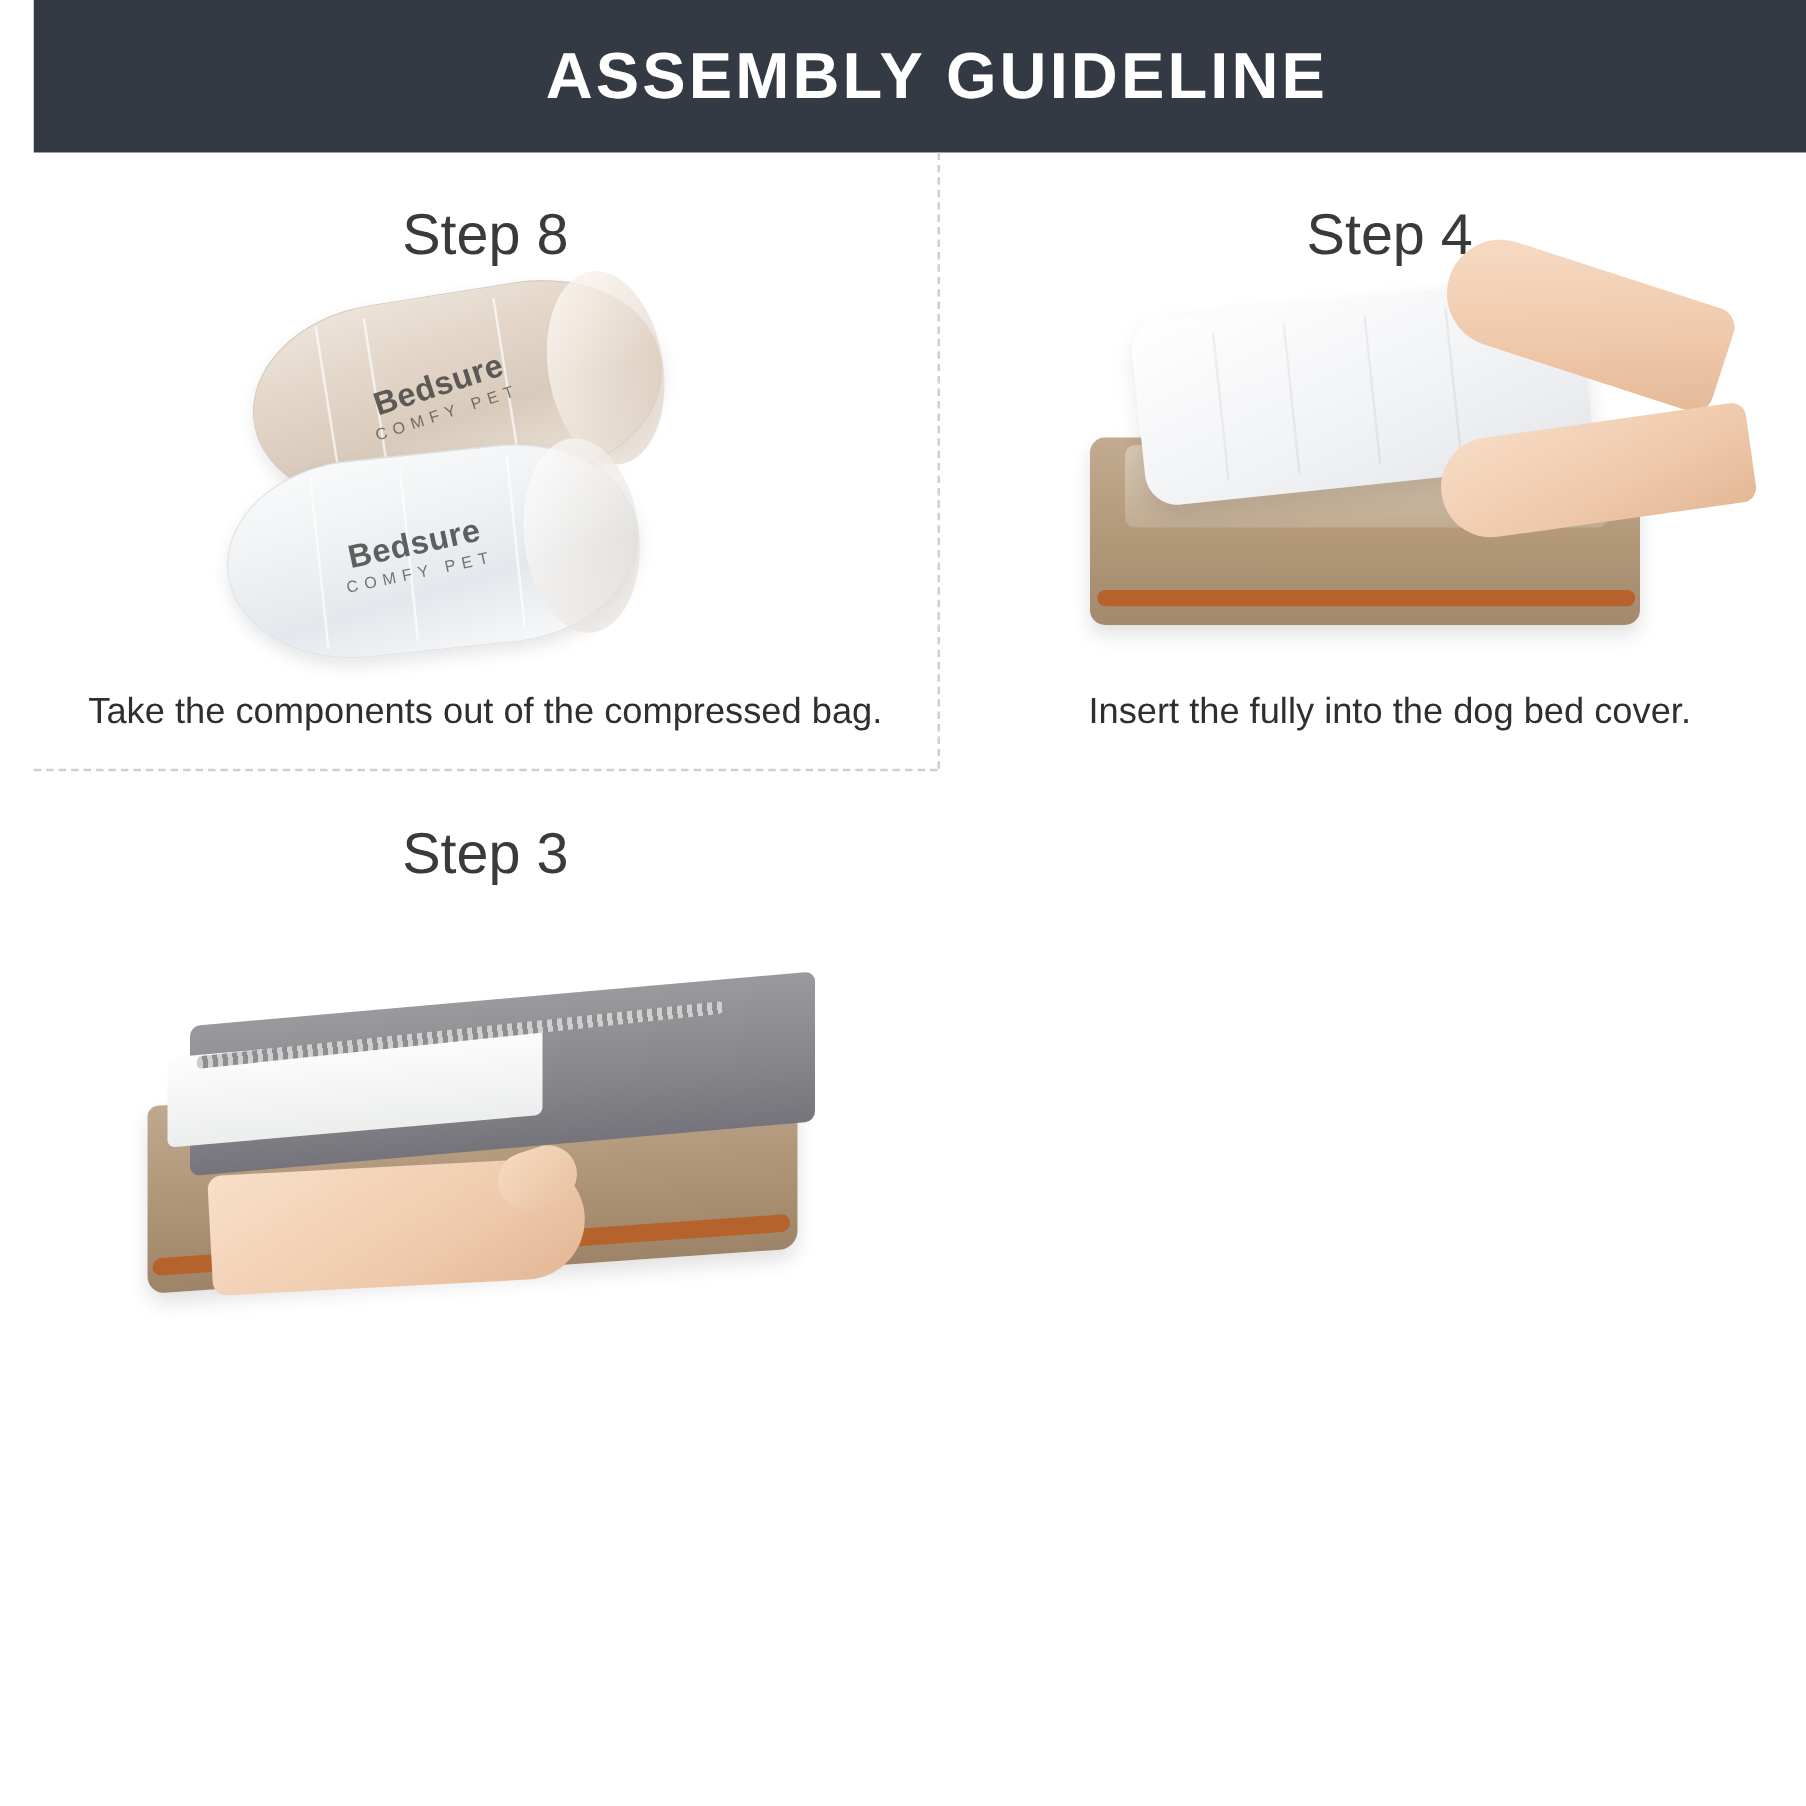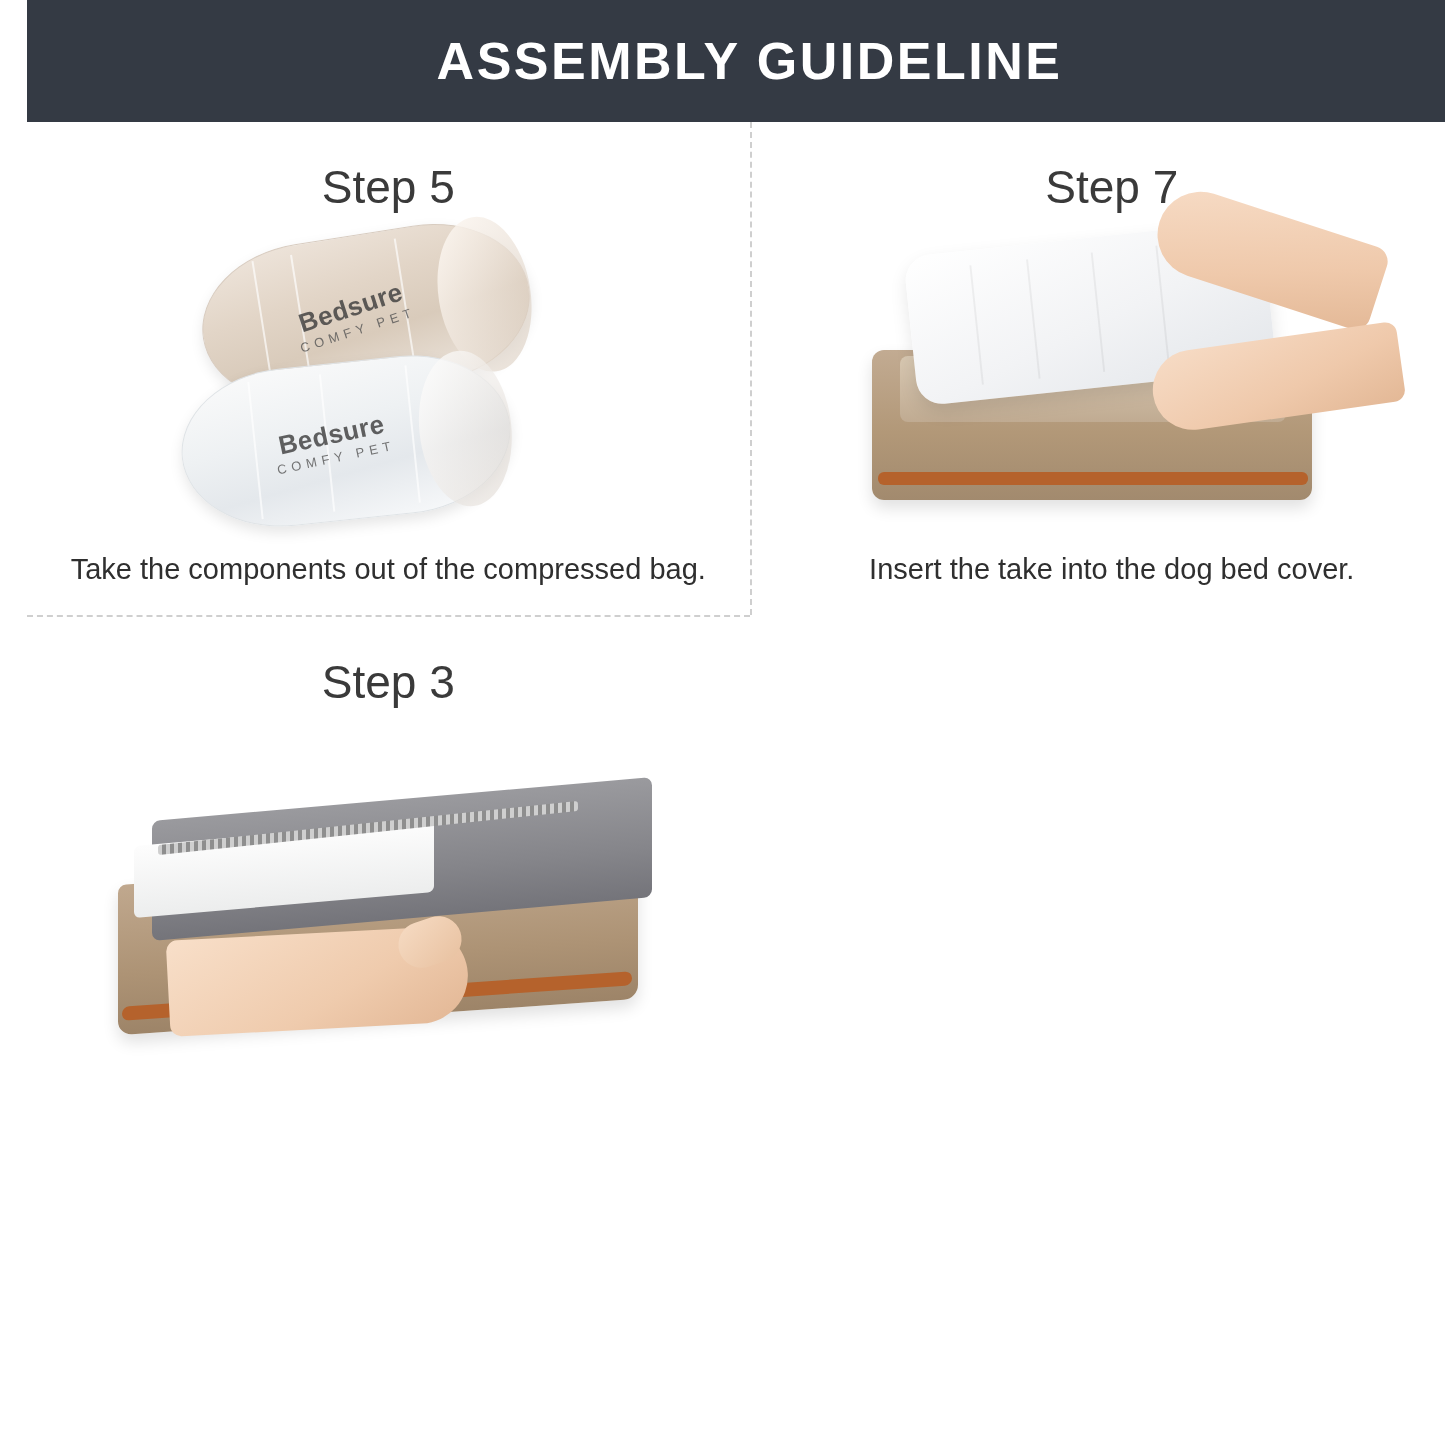--- a/index.html
+++ b/index.html
@@ -271,21 +271,21 @@
 
 <div class="page">
 
   <div class="header">
     <div class="header-title">ASSEMBLY GUIDELINE</div>
   </div>
 
   <div class="grid">
 
     <div class="cell cell-1">
-      <div class="step-title">Step 5</div>
+      <div class="step-title">Step 8</div>
       <div class="art">
         <div class="rolls">
           <div class="roll roll-top">
             <div class="wrinkle" style="left:18%"></div>
             <div class="wrinkle" style="left:30%"></div>
             <div class="wrinkle" style="left:62%"></div>
             <div class="roll-end"></div>
             <div class="roll-label">
               <div class="brand">Bedsure</div>
               <div class="brand-sub">COMFY PET</div>
@@ -300,37 +300,37 @@
               <div class="brand">Bedsure</div>
               <div class="brand-sub">COMFY PET</div>
             </div>
           </div>
         </div>
       </div>
       <div class="caption">Take the components out of the compressed bag.</div>
     </div>
 
     <div class="cell cell-2">
-      <div class="step-title">Step 7</div>
+      <div class="step-title">Step 4</div>
       <div class="art">
         <div class="s2">
           <div class="s2-bedbox"></div>
           <div class="s2-inner"></div>
           <div class="s2-pipe"></div>
           <div class="s2-foam">
             <div class="s2-fold" style="left:18%"></div>
             <div class="s2-fold" style="left:34%"></div>
             <div class="s2-fold" style="left:52%"></div>
             <div class="s2-fold" style="left:70%"></div>
           </div>
           <div class="hand s2-hand-a"></div>
           <div class="hand s2-hand-b"></div>
         </div>
       </div>
-      <div class="caption">Insert the take into the dog bed cover.</div>
+      <div class="caption">Insert the fully into the dog bed cover.</div>
     </div>
 
     <div class="cell cell-3">
       <div class="step-title">Step 3</div>
       <div class="art">
         <div class="s3">
           <div class="s3-base"></div>
           <div class="s3-top"></div>
           <div class="s3-white"></div>
           <div class="s3-zip"></div>

